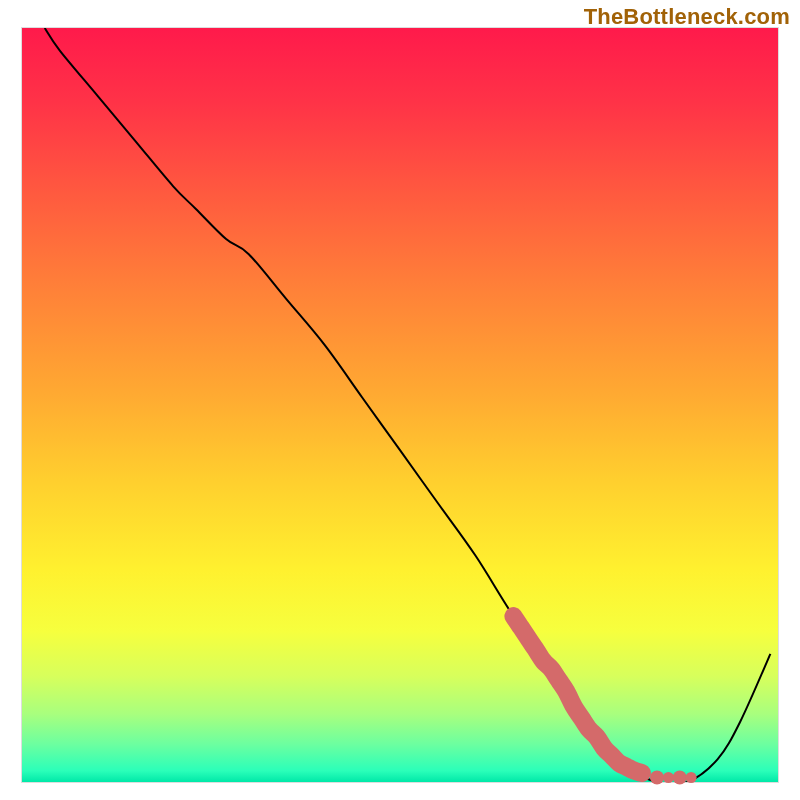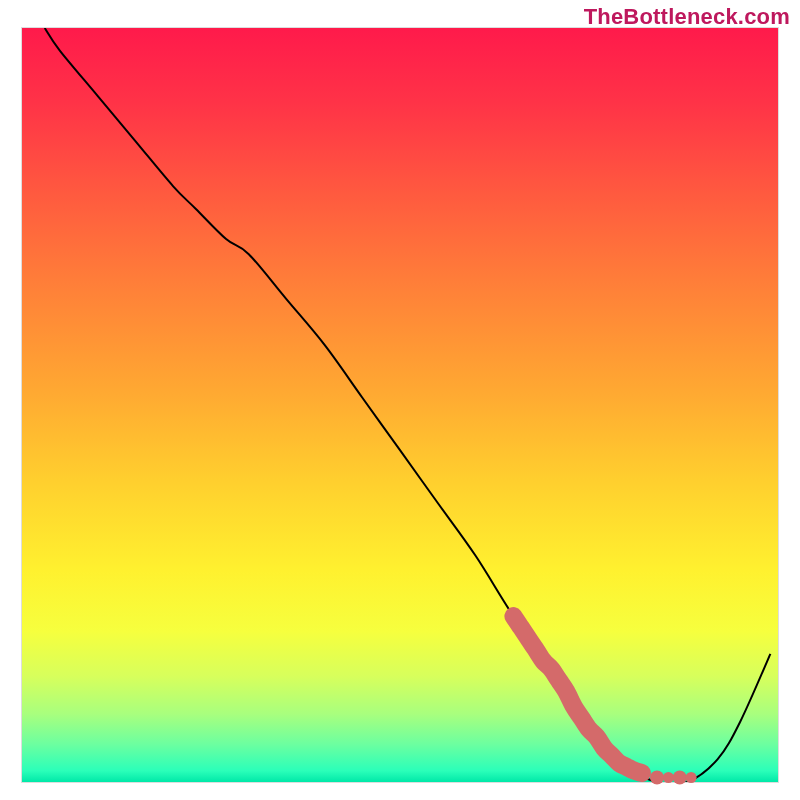--- a/index.html
+++ b/index.html
@@ -13,21 +13,21 @@
   .stage {
     position: relative;
     width: 800px;
     height: 800px;
     overflow: hidden;
   }
   .watermark {
     position: absolute;
     top: 4px;
     right: 10px;
-    color: #be185d;
+    color: #a16207;
     font-size: 22px;
     font-weight: 600;
     letter-spacing: 0.2px;
     z-index: 30;
     user-select: none;
   }
   svg.main {
     position: absolute;
     left: 0;
     top: 0;

